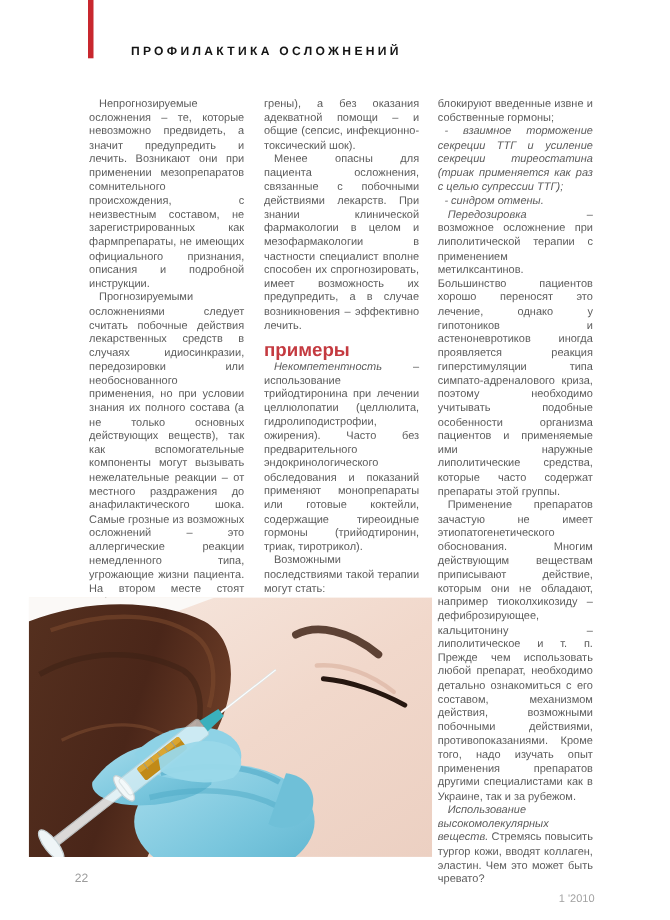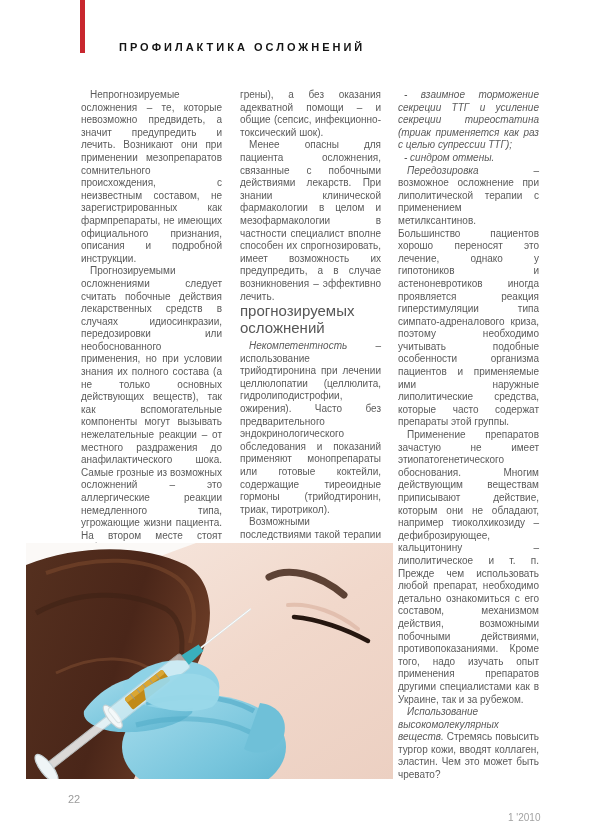--- a/index.html
+++ b/index.html
@@ -45,30 +45,31 @@
   <div class="section-title">ПРОФИЛАКТИКА ОСЛОЖНЕНИЙ</div>
 
   <div class="col" id="col1">
     <p class="indent">Непрогнозируемые осложнения – те, которые невозможно предвидеть, а значит предупредить и лечить. Возникают они при применении мезопрепаратов сомнительного происхождения, с неизвестным составом, не зарегистрированных как фармпрепараты, не имеющих официального признания, описания и подробной инструкции.</p>
     <p class="indent">Прогнозируемыми осложнениями следует считать побочные действия лекарственных средств в случаях идиосинкразии, передозировки или необоснованного применения, но при условии знания их полного состава (а не только основных действующих веществ), так как вспомогательные компоненты могут вызывать нежелательные реакции – от местного раздражения до анафилактического шока. Самые грозные из возможных осложнений – это аллергические реакции немедленного типа, угрожающие жизни пациента. На втором месте стоят инфекционные или инфекционно-токсические, а также гистотоксические (некротические) осложнения. Сначала могут возникнуть местные воспалительные реакции (инфильтраты, лимфангоиты и лимфадениты, абсцессы, ган-</p>
   </div>
 
   <div class="col" id="col2">
     <p>грены), а без оказания адекватной помощи – и общие (сепсис, инфекционно-токсический шок).</p>
     <p class="indent">Менее опасны для пациента осложнения, связанные с побочными действиями лекарств. При знании клинической фармакологии в целом и мезофармакологии в частности специалист вполне способен их спрогнозировать, имеет возможность их предупредить, а в случае возникновения – эффективно лечить.</p>
-    <div class="hsub">прогнозируемых осложнений</div>
+    <h2 class="hred">примеры</h2>
     <p class="indent"><span class="ital">Некомпетентность</span><span> – использование трийодтиронина при лечении целлюлопатии (целлюлита, гидролиподистрофии, ожирения). Часто без предварительного эндокринологического обследования и показаний применяют монопрепараты или готовые коктейли, содержащие тиреоидные гормоны (трийодтиронин, триак, тиротрикол).</span></p>
     <p class="indent">Возможными последствиями такой терапии могут стать:</p>
     <p class="list">- тиреотоксикоз;</p>
     <p class="list">- манифестация или прогрессирование патологии щитовидной железы (зоба, тиреоидита);</p>
     <p class="list">- угнетение выработки собственных гормонов;</p>
     <p class="list">- выработка антител, которые</p>
   </div>
 
   <div class="col" id="col3">
+    <p>блокируют введенные извне и собственные гормоны;</p>
     <p class="list">- взаимное торможение секреции ТТГ и усиление секреции тиреостатина (триак применяется как раз с целью супрессии ТТГ);</p>
     <p class="list">- синдром отмены.</p>
     <p class="indent"><span class="ital">Передозировка</span><span> – возможное осложнение при липолитической терапии с применением метилксантинов. Большинство пациентов хорошо переносят это лечение, однако у гипотоников и астеноневротиков иногда проявляется реакция гиперстимуляции типа симпато-адреналового криза, поэтому необходимо учитывать подобные особенности организма пациентов и применяемые ими наружные липолитические средства, которые часто содержат препараты этой группы.</span></p>
     <p class="indent">Применение препаратов зачастую не имеет этиопатогенетического обоснования. Многим действующим веществам приписывают действие, которым они не обладают, например тиоколхикозиду – дефиброзирующее, кальцитонину – липолитическое и т. п. Прежде чем использовать любой препарат, необходимо детально ознакомиться с его составом, механизмом действия, возможными побочными действиями, противопоказаниями. Кроме того, надо изучать опыт применения препаратов другими специалистами как в Украине, так и за рубежом.</p>
     <p class="indent"><span class="ital">Использование высокомолекулярных веществ.</span><span> Стремясь повысить тургор кожи, вводят коллаген, эластин. Чем это может быть чревато?</span></p>
 
   </div>
 
   <div class="photo">
     <svg width="367" height="236" viewBox="0 0 367 236" xmlns="http://www.w3.org/2000/svg">

